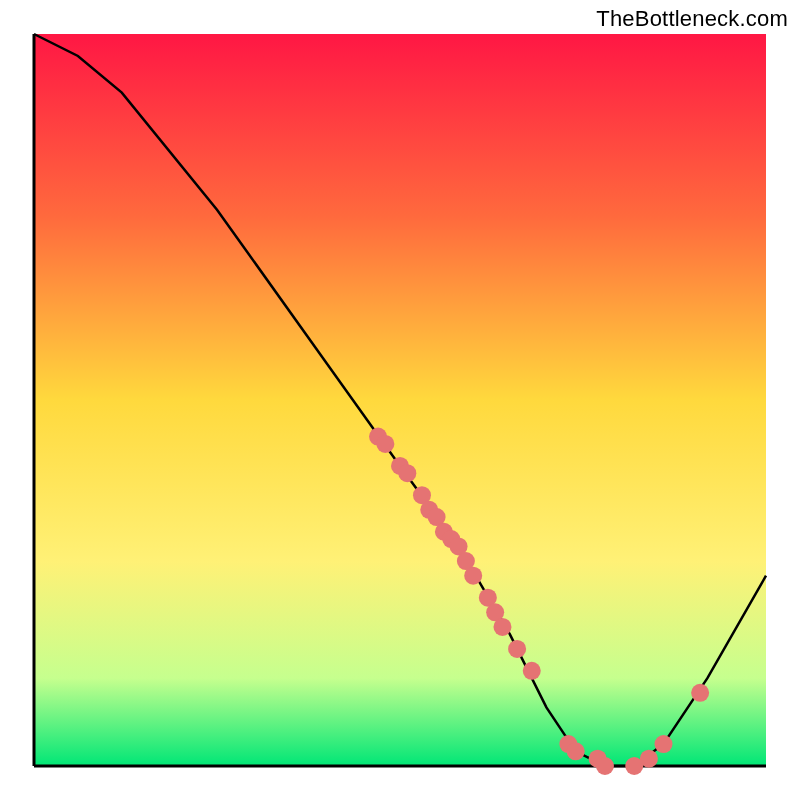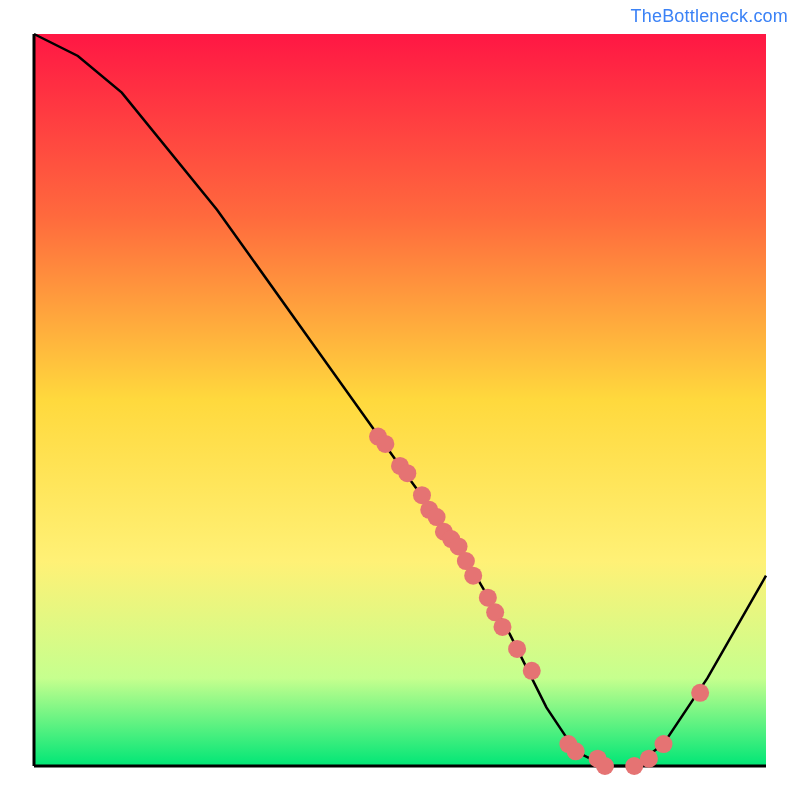--- a/index.html
+++ b/index.html
@@ -13,23 +13,23 @@
   }
   .wrap {
     position: relative;
     width: 800px;
     height: 800px;
   }
   .watermark {
     position: absolute;
     top: 6px;
     right: 12px;
-    font-size: 18px;
+    font-size: 22px;
     font-weight: 500;
-    color: #3b82f6;
+    color: #000000;
     letter-spacing: 0.2px;
     user-select: none;
   }
   svg {
     display: block;
   }
 </style>
 </head>
 <body>
 <div class="wrap">

